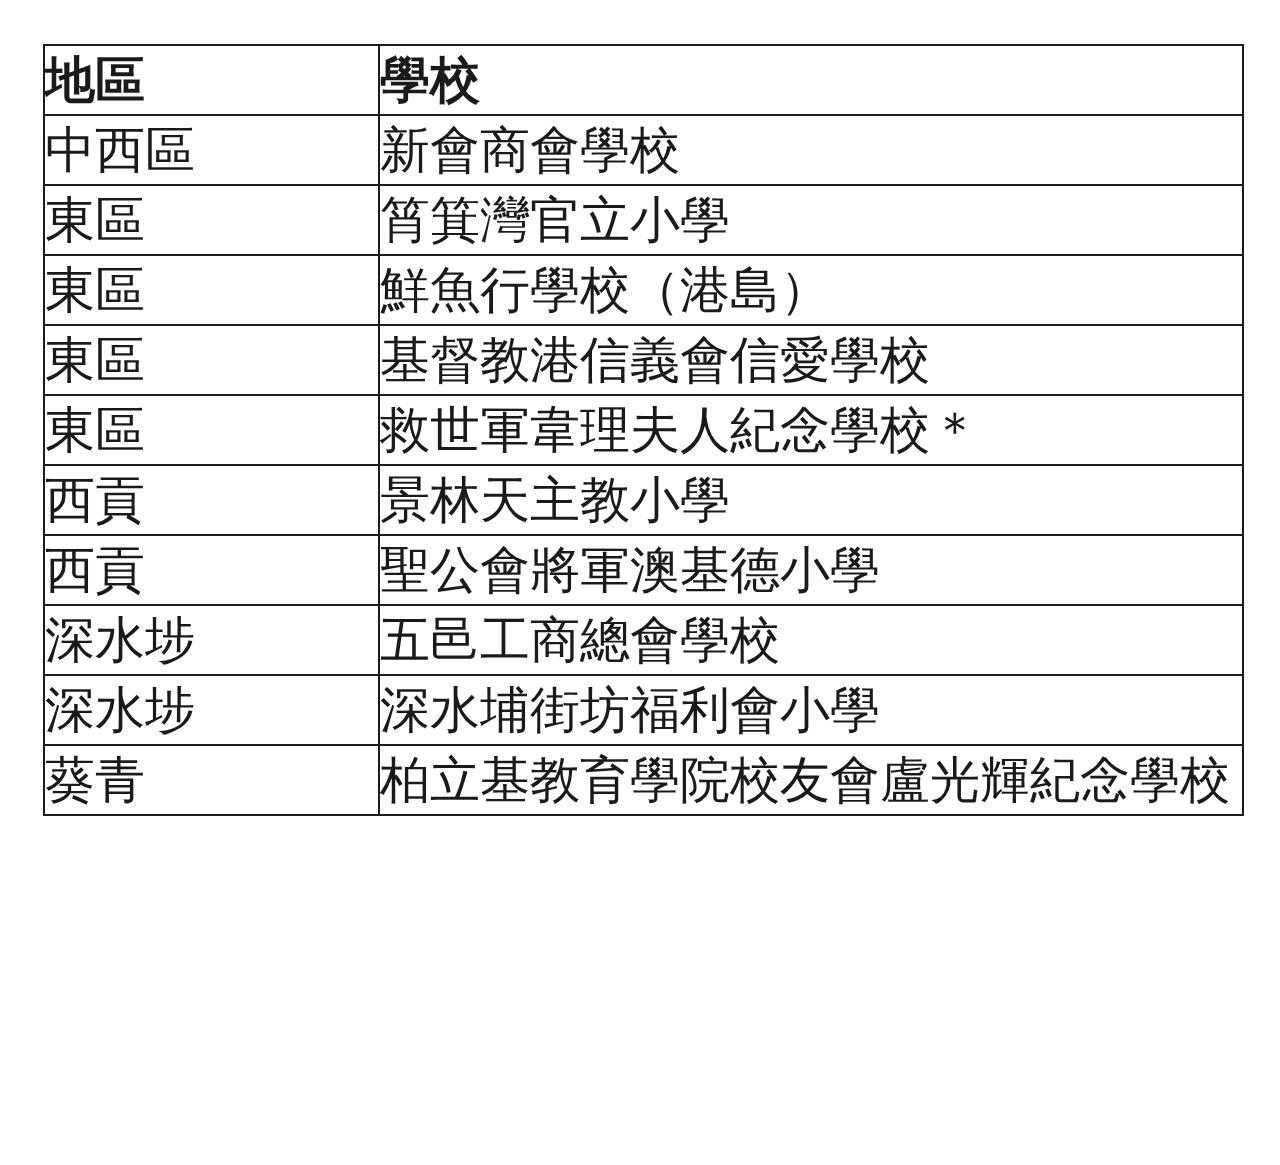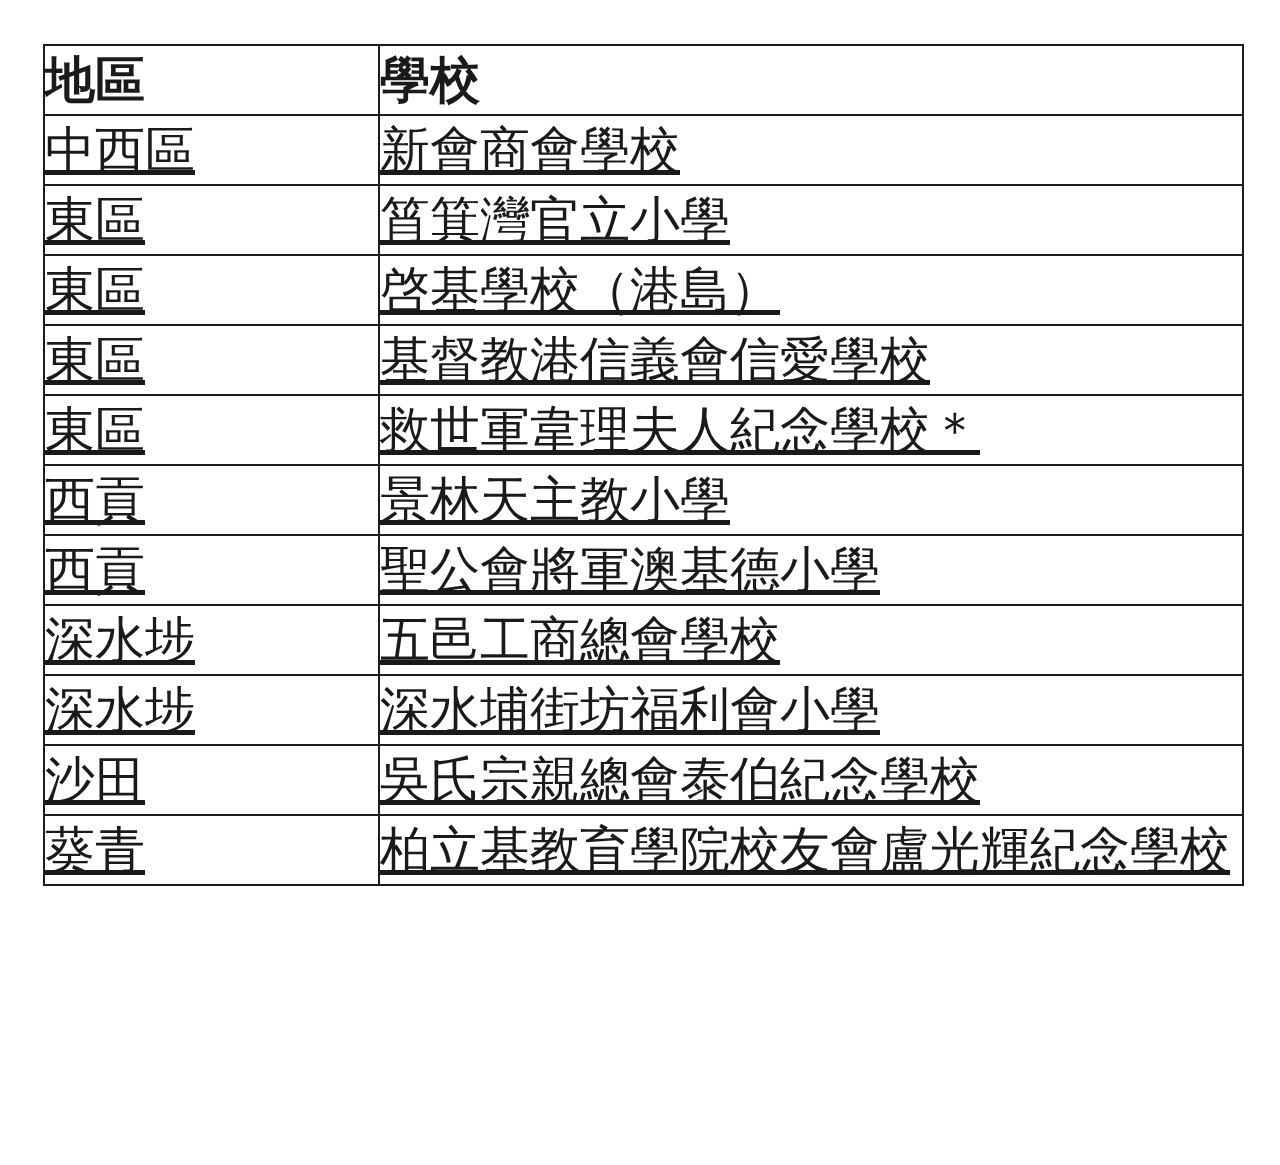--- a/index.html
+++ b/index.html
@@ -34,21 +34,20 @@
     line-height: 1;
     color: var(--text-color, #1a1a1a);
     white-space: nowrap;
     overflow: hidden;
   }
   table.doc-table th {
     font-weight: bold;
   }
   table.doc-table td {
     font-weight: normal;
-    text-decoration: underline;
   }
 </style>
 </head>
 <body style="--border-color: #1c1c1c; --text-color: #1a1a1a; background: rgb(255, 255, 255);">
 
 <table class="doc-table">
   <colgroup>
     <col class="col-district">
     <col class="col-school">
   </colgroup>
@@ -62,21 +61,21 @@
       <tr>
         <td>中西區</td>
         <td>新會商會學校</td>
       </tr>
       <tr>
         <td>東區</td>
         <td>筲箕灣官立小學</td>
       </tr>
       <tr>
         <td>東區</td>
-        <td>啓基學校（港島）</td>
+        <td>鮮魚行學校（港島）</td>
       </tr>
       <tr>
         <td>東區</td>
         <td>基督教港信義會信愛學校</td>
       </tr>
       <tr>
         <td>東區</td>
         <td>救世軍韋理夫人紀念學校＊</td>
       </tr>
       <tr>
@@ -89,21 +88,17 @@
       </tr>
       <tr>
         <td>深水埗</td>
         <td>五邑工商總會學校</td>
       </tr>
       <tr>
         <td>深水埗</td>
         <td>深水埔街坊福利會小學</td>
       </tr>
       <tr>
-        <td>沙田</td>
-        <td>吳氏宗親總會泰伯紀念學校</td>
-      </tr>
-      <tr>
         <td>葵青</td>
         <td>柏立基教育學院校友會盧光輝紀念學校</td>
       </tr>
     </tbody>
 </table>
 
 </body></html>

